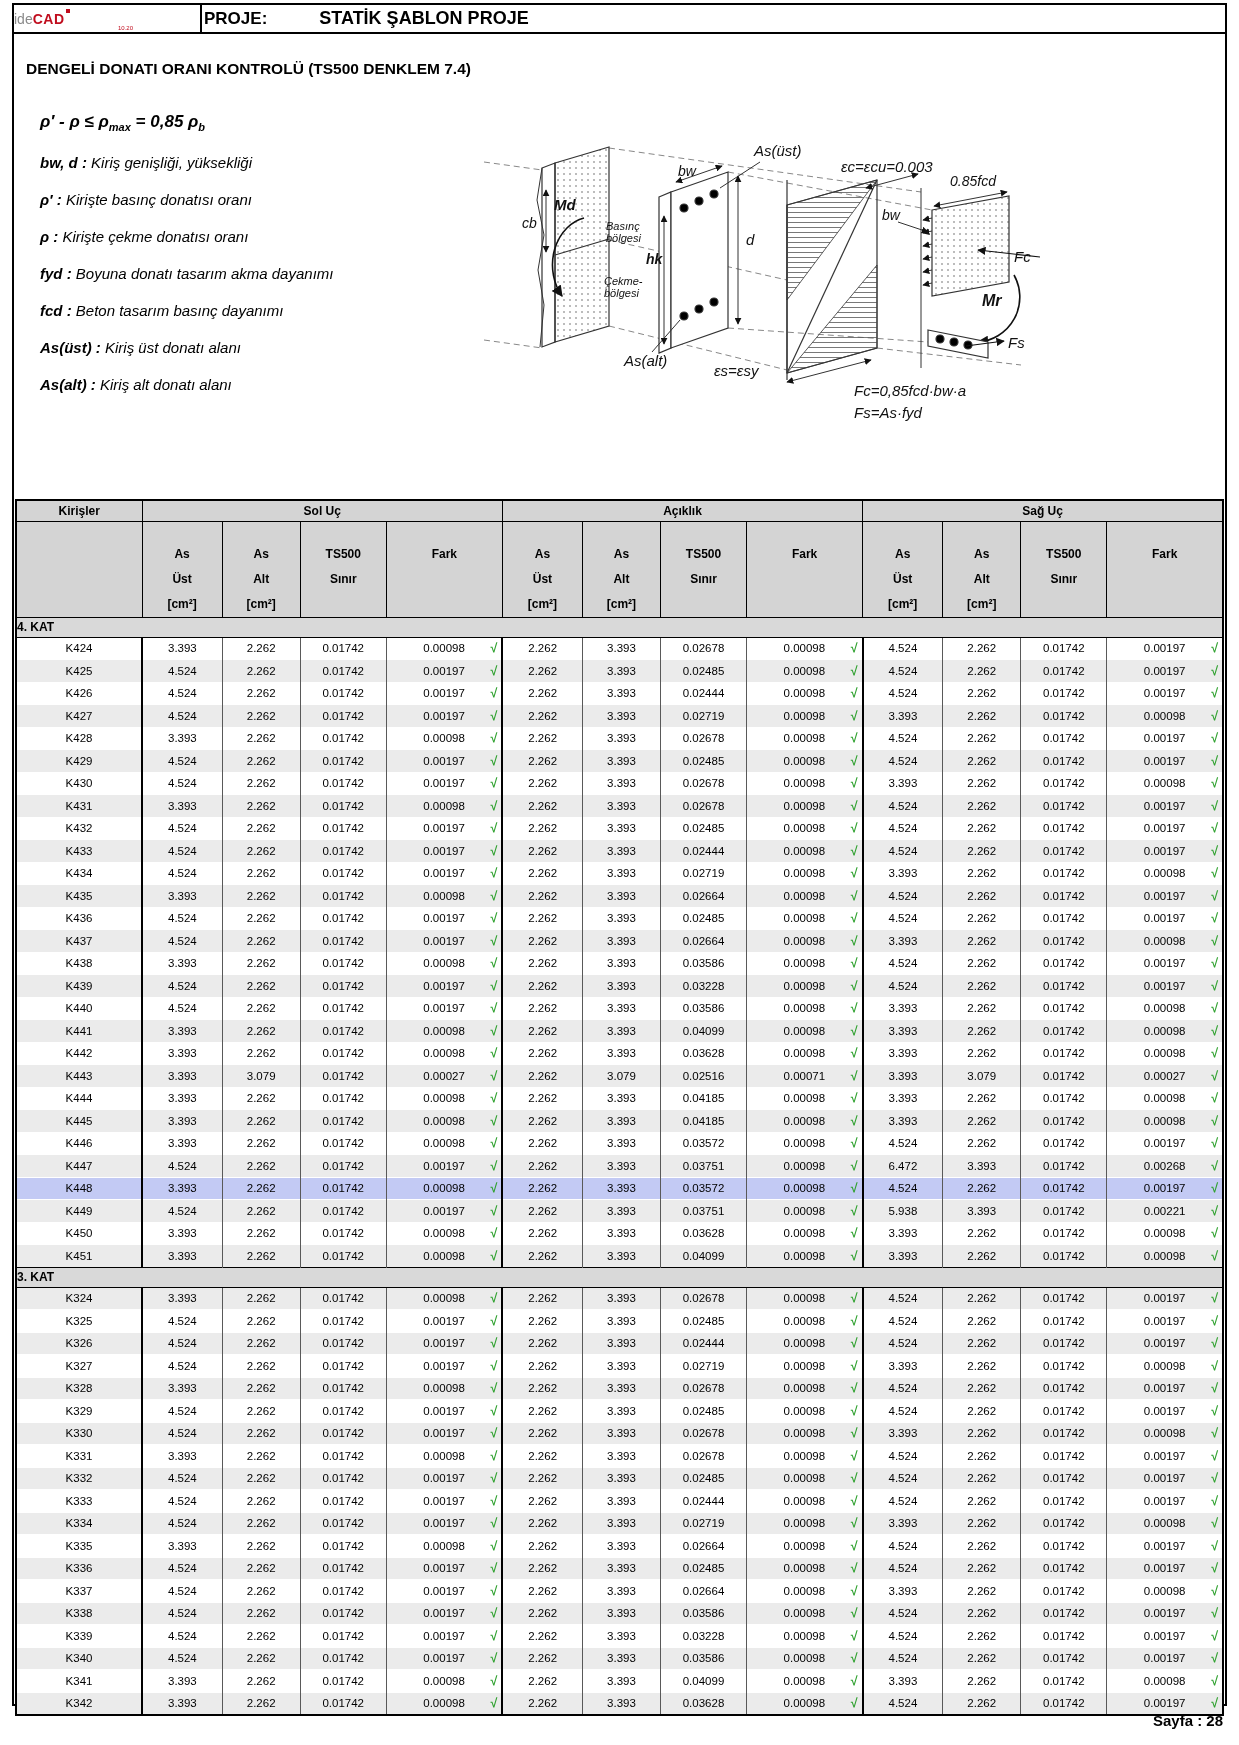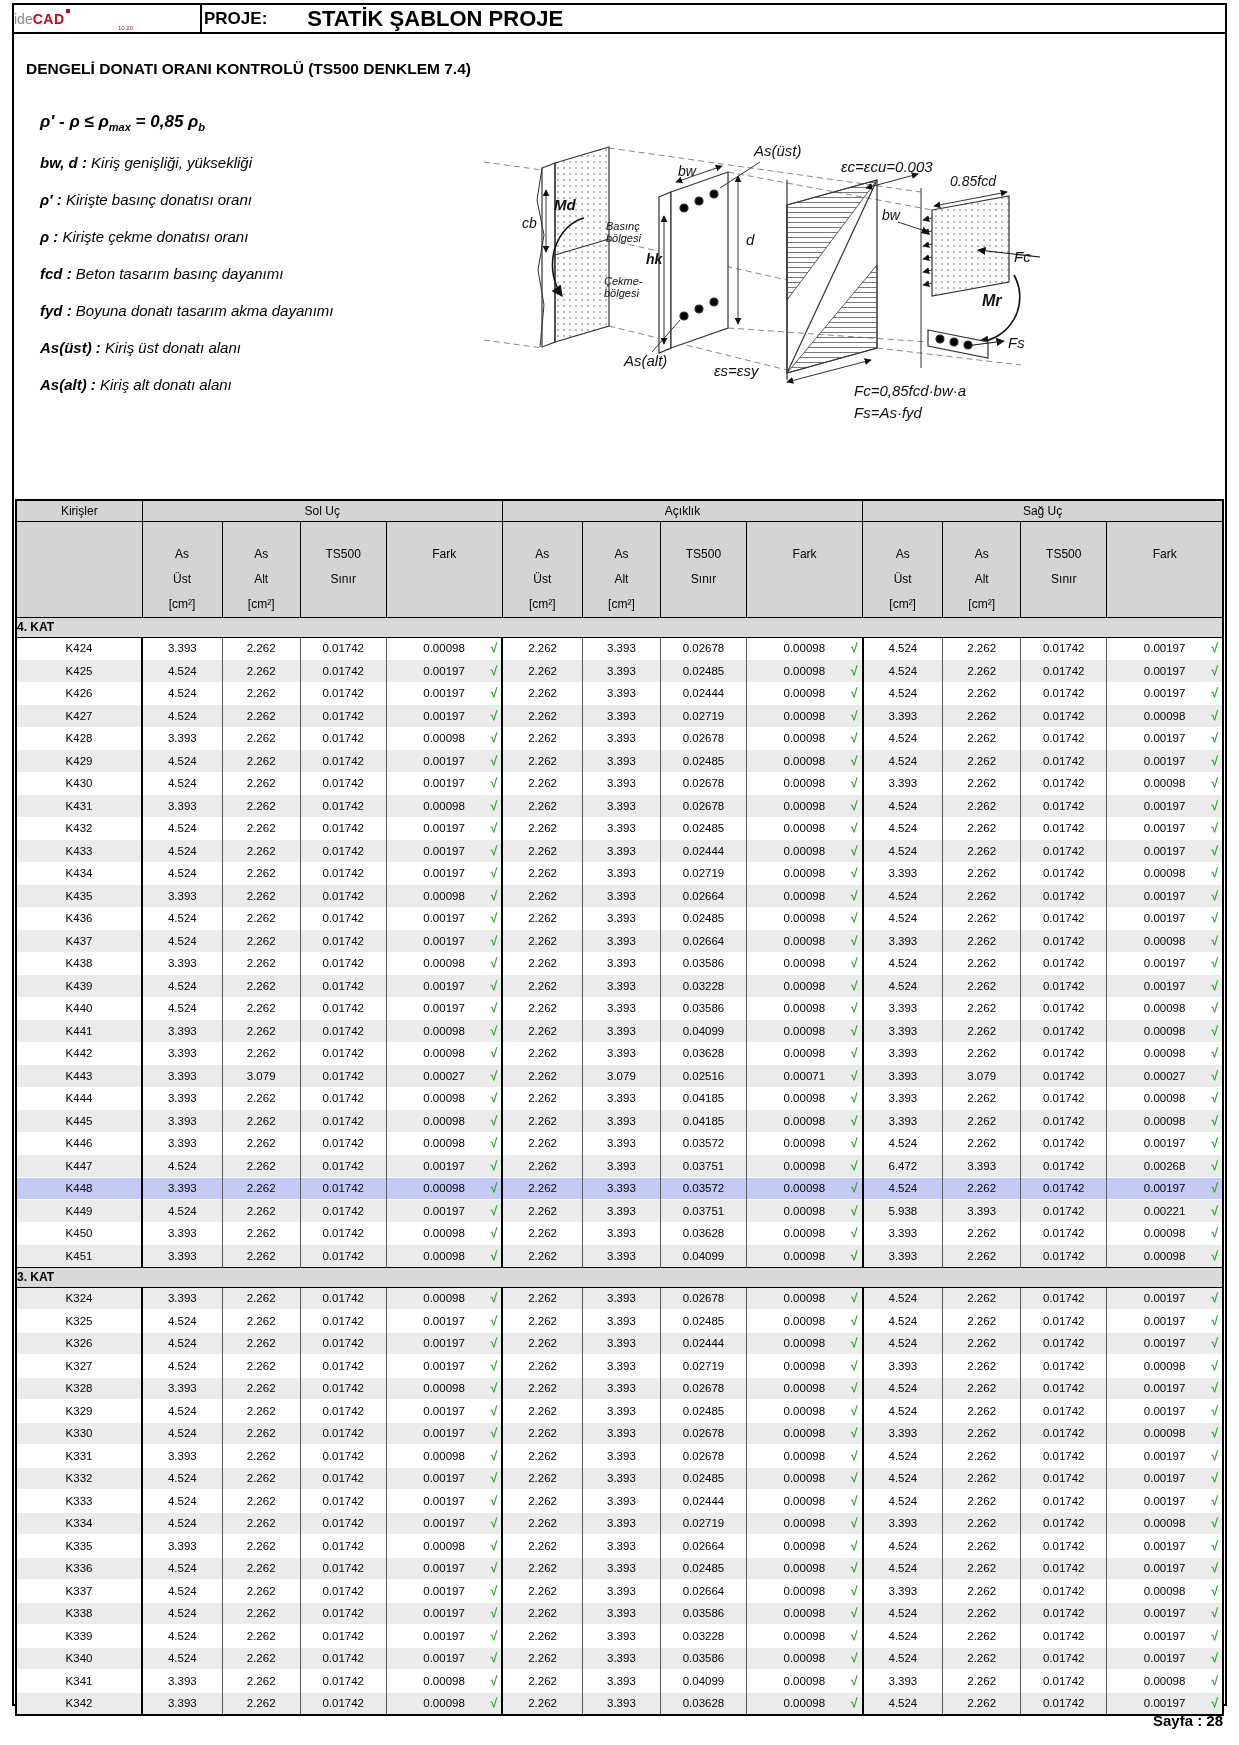--- a/index.html
+++ b/index.html
@@ -9,36 +9,36 @@
 
   
   .band{position:absolute;left:12px;top:3px;width:1215px;height:31px;display:flex}
   .logo-box{width:190px;border:2px solid #000;display:flex;align-items:center;justify-content:flex-start;position:relative}
   .ide{color:#8a8a8a;font-size:14px}
   .cad{color:var(--logored);font-weight:bold;font-size:14px;letter-spacing:.5px}
   .reg{width:4px;height:4px;background:var(--logored);align-self:flex-start;margin-top:4px;margin-left:1px}
   .ver{position:absolute;bottom:1px;left:104px;color:var(--logored);font-size:6px}
   .proje-box{flex:1;border:2px solid #000;border-left:none;display:flex;align-items:center}
   .proje-label{font-weight:bold;font-size:17px;margin-left:2px}
-  .proje-name{font-weight:bold;font-size:22px;margin-left:40px}
+  .proje-name{font-weight:bold;font-size:18px;margin-left:52px}
 
   
   .frame{position:absolute;left:12px;top:32px;width:1215px;height:1674px;border:2px solid #000}
   .title{position:absolute;left:12px;top:26px;font-size:15.5px;font-weight:bold}
   .formula{position:absolute;left:26px;top:78px;font-size:17px;font-weight:bold;font-style:italic}
   .formula sub{font-size:11px}
   .defs{position:absolute;left:26px;top:120px}
   .def-line{height:37px;font-size:15px;font-style:italic;white-space:nowrap}
   .def-term{font-weight:bold}
   .diagram{position:absolute;left:452px;top:96px;width:760px;height:312px}
   .diagram svg text{font-family:"Liberation Sans",sans-serif;font-style:italic;fill:#111}
 
   
   table.rpt{position:absolute;left:1px;top:465px;width:1209px;border-collapse:collapse;table-layout:fixed;border:2px solid #000}
-  thead th{background:var(--headbg);border:1px solid #000;font-size:12px;padding:0;font-weight:normal}
+  thead th{background:var(--headbg);border:1px solid #000;font-size:12px;padding:0;font-weight:bold}
   tr.grp-row th{height:21px}
   th.sub{height:76px;vertical-align:top}
   th.sub div{height:25px;line-height:25px;font-size:12px}
   th.sub div:first-child{margin-top:20px}
   tbody td{font-size:11.5px;height:22.5px;padding:0;text-align:center;border-left:1px solid #595959;overflow:hidden}
   tbody td:first-child{border-left:none}
   tbody td.grp-sep{border-left:2px solid #000}
   tbody tr{border-bottom:1px solid #fff}
   tr.section-row td{background:var(--barbg);text-align:left;font-weight:bold;font-size:12px;height:20px;border-left:none;border-top:1px solid #000;border-bottom:1px solid #000}
   tr.shade td{background:var(--zebra)}
@@ -69,22 +69,22 @@
   <div class="title">DENGELİ DONATI ORANI KONTROLÜ (TS500 DENKLEM 7.4)</div>
 
   <div class="formula">
     <span>ρ′ - ρ ≤ ρ</span><sub>max</sub><span>  = 0,85 ρ</span><sub>b</sub>
   </div>
 
   <div class="defs">
     <div class="def-line"><span class="def-term">bw, d  :</span><span class="def-desc"> Kiriş genişliği, yüksekliği</span></div>
     <div class="def-line"><span class="def-term">ρ′ :</span><span class="def-desc"> Kirişte basınç donatısı oranı</span></div>
     <div class="def-line"><span class="def-term">ρ :</span><span class="def-desc"> Kirişte çekme donatısı oranı</span></div>
+    <div class="def-line"><span class="def-term">fyd :</span><span class="def-desc"> Boyuna donatı tasarım akma dayanımı</span></div>
     <div class="def-line"><span class="def-term">fcd :</span><span class="def-desc"> Beton tasarım basınç dayanımı</span></div>
-    <div class="def-line"><span class="def-term">fyd :</span><span class="def-desc"> Boyuna donatı tasarım akma dayanımı</span></div>
     <div class="def-line"><span class="def-term">As(üst) :</span><span class="def-desc"> Kiriş üst donatı alanı</span></div>
     <div class="def-line"><span class="def-term">As(alt) :</span><span class="def-desc"> Kiriş alt donatı alanı</span></div>
   </div>
 
   <div class="diagram">
   <svg viewBox="0 0 760 312" width="760" height="312">
     <defs>
       <pattern id="dots" width="6" height="6" patternUnits="userSpaceOnUse">
             <circle cx="2" cy="2" r="0.8" fill="#666"></circle>
           </pattern>

